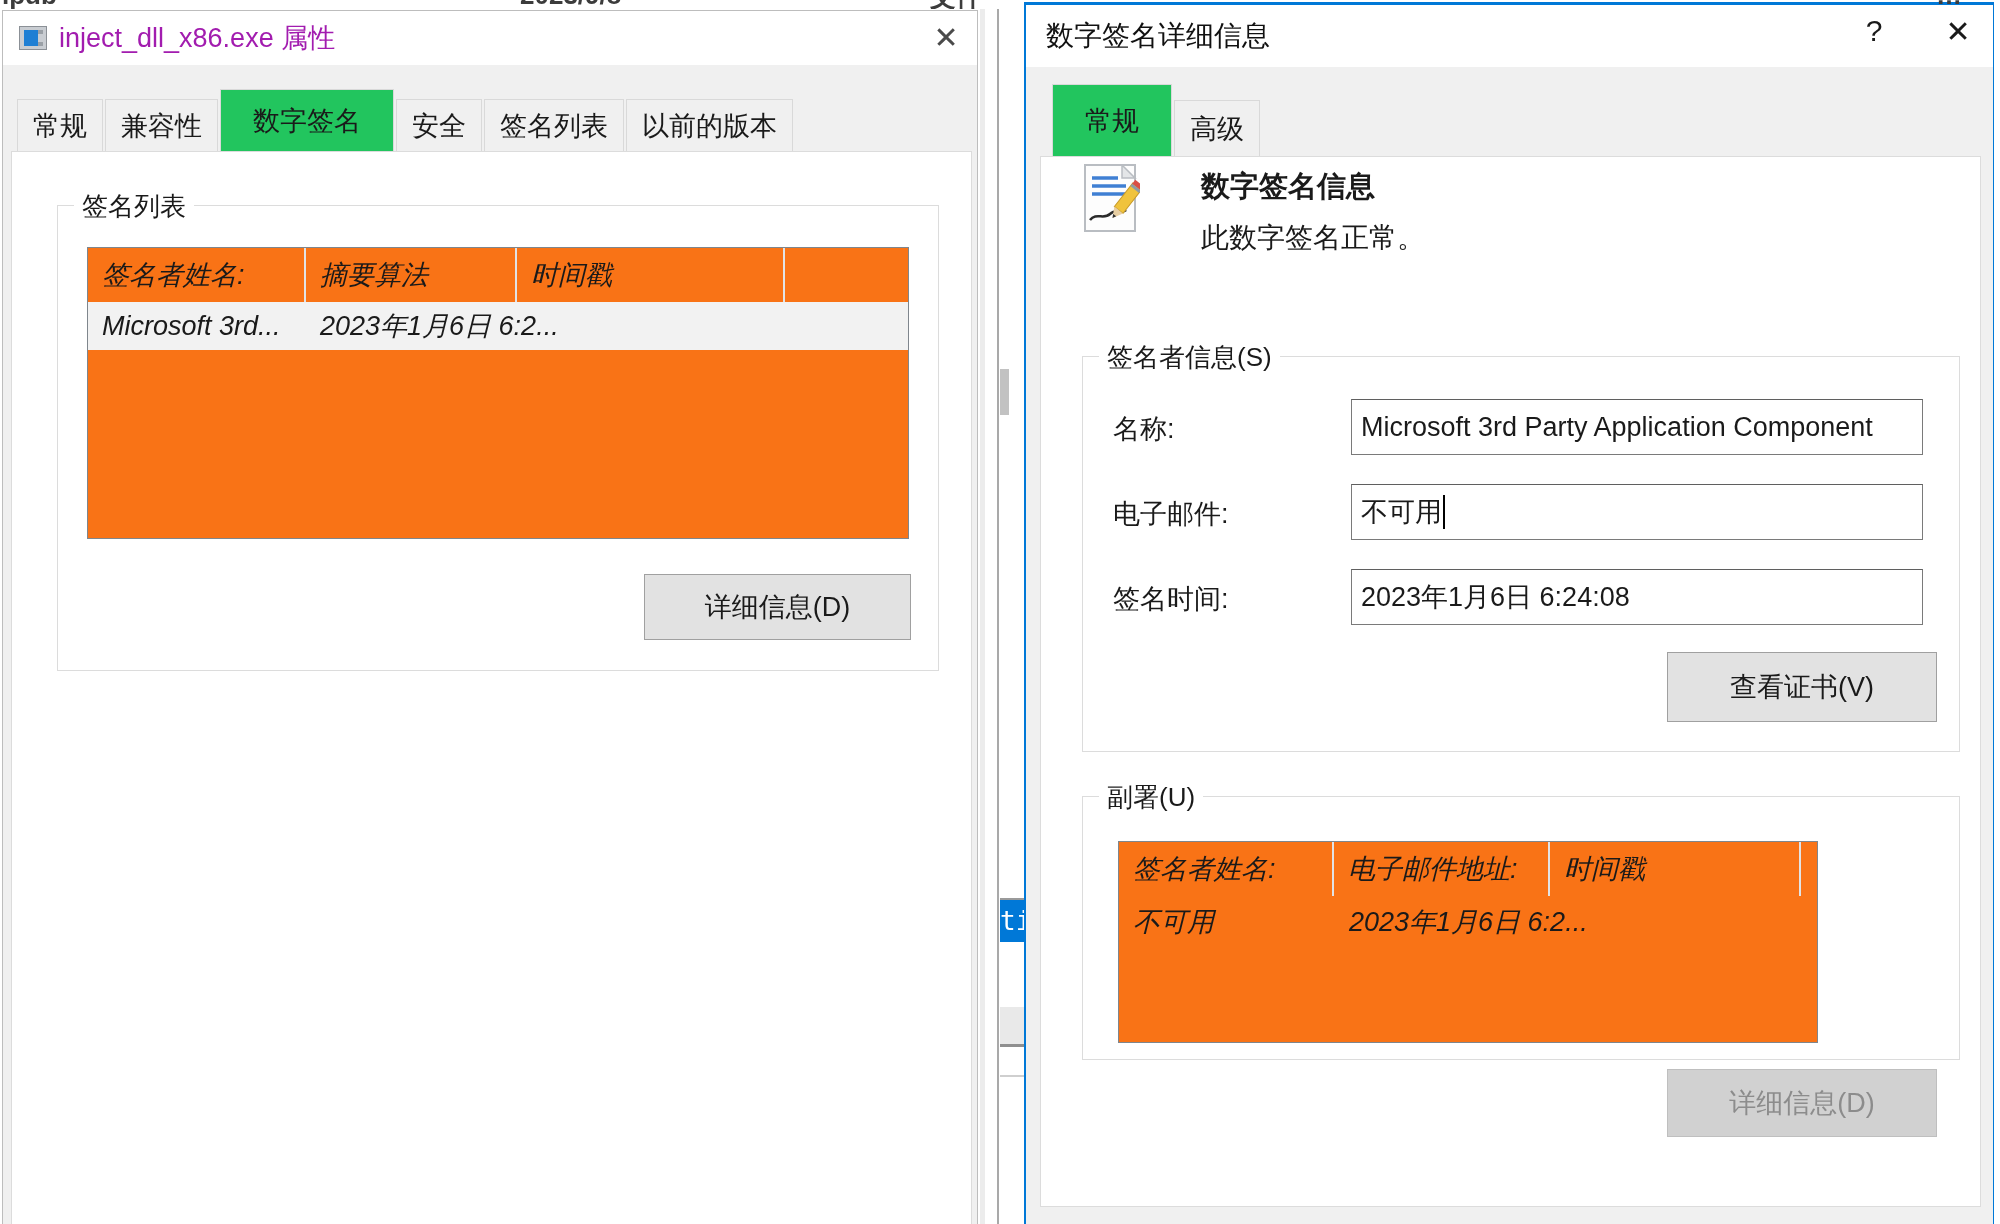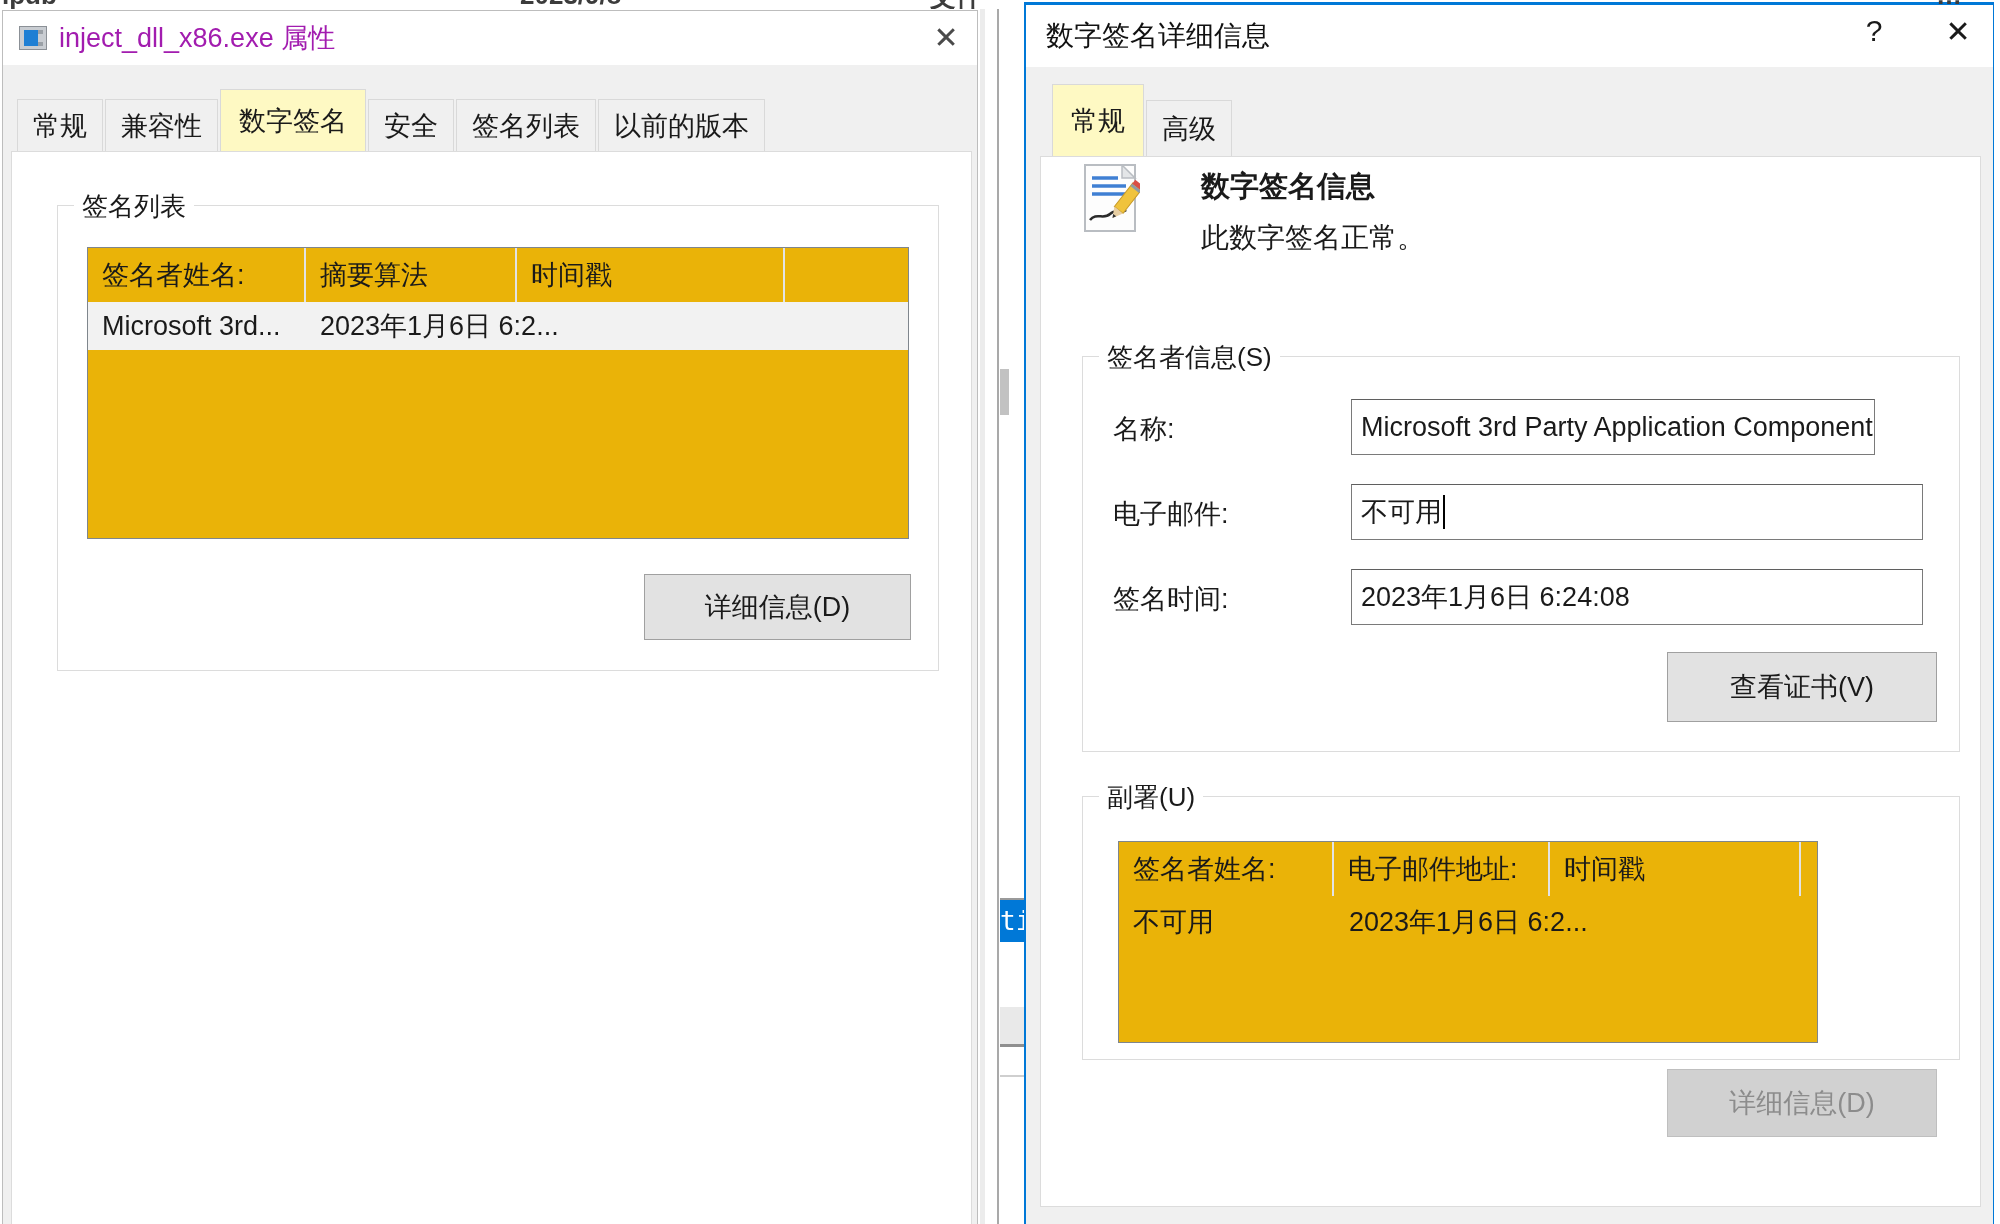--- a/index.html
+++ b/index.html
@@ -19,21 +19,21 @@
   .sliver .grayblock{position:absolute;left:20px;top:998px;width:24px;height:37px;background:#e9e9e9;}
   .sliver .hline1{position:absolute;left:20px;top:1035px;width:24px;height:3px;background:#8f8f8f;}
   .sliver .hline2{position:absolute;left:20px;top:1066px;width:24px;height:2px;background:#cfcfcf;}
 
   
   .btn{position:absolute;display:flex;align-items:center;justify-content:center;
        background:#e2e2e2;border:1px solid #a0a0a0;font-size:27px;color:#1a1a1a;box-sizing:border-box;cursor:default;}
   .btn.disabled{background:#d1d1d1;border-color:#bfbfbf;color:#8c8c8c;}
   .groupbox{position:absolute;border:1px solid #dcdcdc;box-sizing:border-box;}
   .grouplabel{position:absolute;top:-17px;left:16px;background:#fff;padding:0 8px;font-size:26px;color:#1a1a1a;white-space:nowrap;}
-  .listbox{position:absolute;background:#eab308;border:1px solid #7f868d;box-sizing:border-box;overflow:hidden;}
+  .listbox{position:absolute;background:#f97316;border:1px solid #7f868d;box-sizing:border-box;overflow:hidden;font-style:italic;}
   .lheader{position:absolute;left:0;top:0;right:0;display:flex;}
   .lheader .hcell{height:54px;line-height:54px;font-size:27px;box-sizing:border-box;
                   border-right:2px solid #e2e3e5;padding-left:14px;overflow:hidden;white-space:nowrap;}
   .lrow{position:absolute;left:0;right:0;display:flex;}
   .lrow .cell{height:48px;line-height:48px;font-size:27px;box-sizing:border-box;padding-left:14px;overflow:hidden;white-space:nowrap;}
   .editbox{position:absolute;background:#fff;border:1px solid #7a7a7a;border-top-color:#5f5f5f;box-sizing:border-box;
            font-size:27px;display:flex;align-items:center;padding-left:9px;white-space:nowrap;overflow:hidden;}
   .caret{display:inline-block;width:2px;height:34px;background:#000;margin-left:1px;}
 
   
@@ -45,21 +45,21 @@
   .appicon .notch{position:absolute;right:3px;top:3px;width:5px;height:4px;background:#9aa0a6;}
   .appicon .notch2{position:absolute;right:3px;bottom:3px;width:5px;height:4px;background:#9aa0a6;}
   .dlg-left .title{margin-left:12px;font-size:27px;color:#a21caf;white-space:nowrap;}
   .winbtn{position:absolute;top:6px;width:46px;height:40px;display:flex;align-items:center;justify-content:center;
           font-size:30px;color:#4a4a4a;font-weight:400;}
   .dlg-left .close{right:8px;}
   .tabs{position:absolute;display:flex;align-items:flex-end;z-index:3;}
   .dlg-left .tabs{left:14px;top:78px;height:62px;}
   .tab{height:52px;padding:0 15px;background:#f0f0f0;border:1px solid #d9d9d9;border-bottom:none;
        display:flex;align-items:center;font-size:27px;margin-right:2px;box-sizing:border-box;position:relative;}
-  .tab.active{height:62px;background:#fef9c3;padding:0 18px;z-index:4;}
+  .tab.active{height:62px;background:#22c55e;padding:0 32px;z-index:4;}
   .tabpage{position:absolute;background:#fff;border:1px solid #dcdcdc;box-sizing:border-box;}
   .dlg-left .tabpage{left:8px;top:140px;width:961px;height:1074px;border-bottom:none;}
 
   
   .dlg-right{position:absolute;left:1024px;top:2px;width:970px;height:1222px;background:#f0f0f0;
              border-top:3px solid #0078d7;border-left:2px solid #0078d7;border-right:1px solid #0078d7;
              box-sizing:border-box;z-index:2;}
   .dlg-right .titlebar{position:absolute;left:0;top:0;right:0;height:62px;background:#fff;display:flex;align-items:center;}
   .dlg-right .title{margin-left:20px;font-size:28px;color:#111;}
   .dlg-right .help{right:96px;color:#1a1a1a;}
@@ -167,21 +167,21 @@
           <rect x="34" y="19" width="11" height="3" fill="#8f9aa4"></rect>
         </g>
       </svg>
       <div class="heading">数字签名信息</div>
       <div class="status">此数字签名正常。</div>
 
       <div class="groupbox" style="left:41px;top:199px;width:878px;height:396px;">
         <div class="grouplabel">签名者信息(S)</div>
 
         <div class="fieldlabel" style="left:30px;top:54px;">名称:</div>
-        <div class="editbox" style="left:268px;top:42px;width:524px;height:56px;">
+        <div class="editbox" style="left:268px;top:42px;width:572px;height:56px;">
           <span>Microsoft 3rd Party Application Component</span>
         </div>
 
         <div class="fieldlabel" style="left:30px;top:139px;">电子邮件:</div>
         <div class="editbox" style="left:268px;top:127px;width:572px;height:56px;">
           <span>不可用</span>
           <span class="caret"></span>
         </div>
 
         <div class="fieldlabel" style="left:30px;top:224px;">签名时间:</div>

